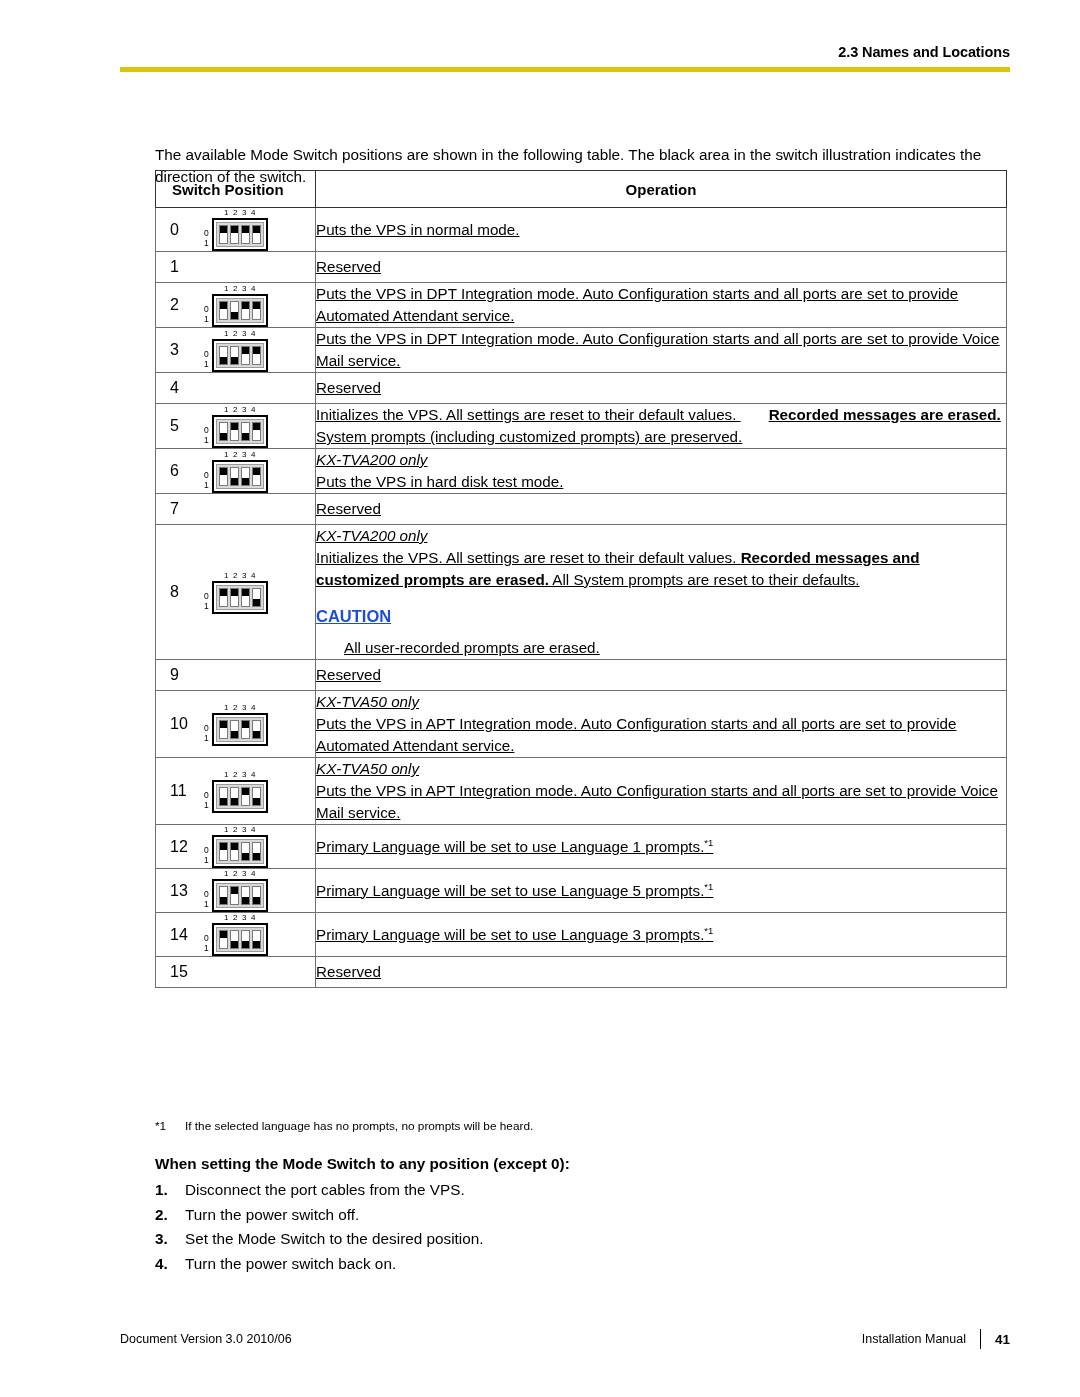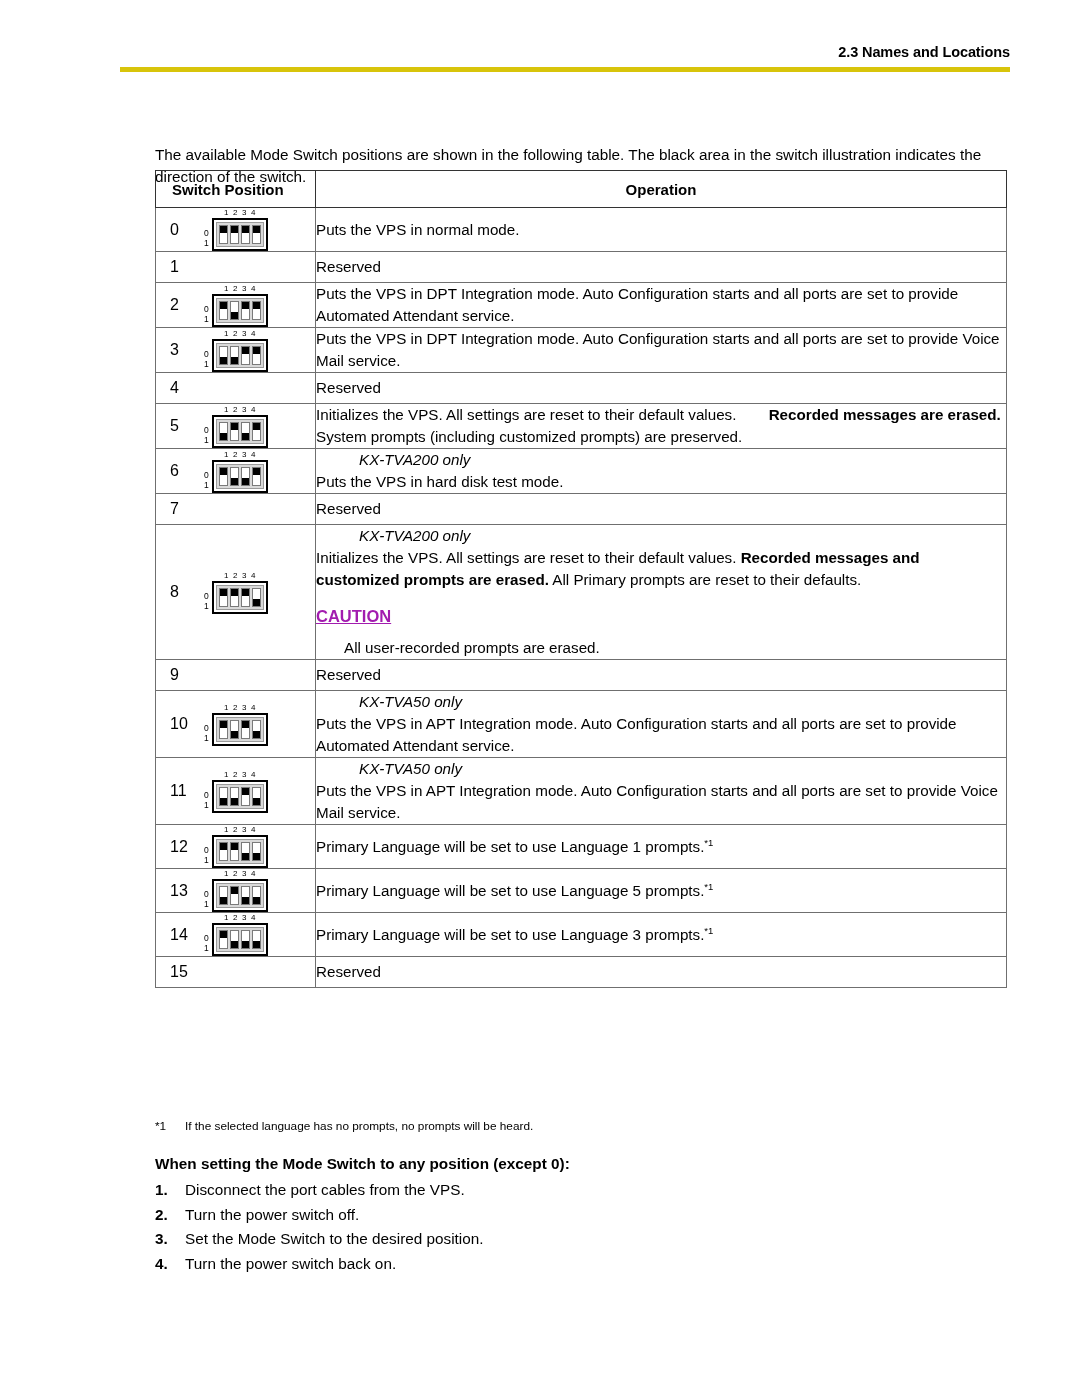--- a/index.html
+++ b/index.html
@@ -157,25 +157,25 @@
     background: #000000;
   }
   .dip-knob.up   { top: 0; }
   .dip-knob.down { bottom: 0; }
 
   
   .cell-op {
     font-size: 15.2px;
     line-height: 22px;
     padding: 7px 10px 7px 12px;
+    text-decoration: underline;
   }
   .cell-op p { margin: 0; }
   .cell-op .ital {
     font-style: italic;
-    margin-left: 43px;
   }
   .caution {
     color: #e8140c;
     font-weight: bold;
     font-size: 16.5px;
     text-decoration: underline;
     margin-top: 14px !important;
     margin-bottom: 6px !important;
     display: inline-block;
   }
@@ -540,22 +540,22 @@
                         <span class="dip-knob down"></span>
                       </span>
                     </span>
                   </span>
                 </span>
               </span>
             </div>
           </td>
           <td class="cell-op">
             <p><span class="ital">KX-TVA200 only</span></p>
-            <p><span>Initializes the VPS. All settings are reset to their default values. </span><span style="font-weight: bold;">Recorded messages and customized prompts are erased.</span><span> All Primary prompts are reset to their defaults.</span></p>
-            <p><span class="caution" style="color: #a21caf;">CAUTION</span></p>
+            <p><span>Initializes the VPS. All settings are reset to their default values. </span><span style="font-weight: bold;">Recorded messages and customized prompts are erased.</span><span> All System prompts are reset to their defaults.</span></p>
+            <p><span class="caution" style="color: #1d4ed8;">CAUTION</span></p>
             <p class="caution-text">All user-recorded prompts are erased.</p>
           </td>
         </tr>
         <tr>
           <td class="cell-pos">
             <div class="pos-inner">
               <span class="pos-num">9</span>
             </div>
           </td>
           <td class="cell-op">
@@ -797,14 +797,22 @@
       <div class="step-row">
         <span class="step-num">3.</span>
         <span>Set the Mode Switch to the desired position.</span>
       </div>
       <div class="step-row">
         <span class="step-num">4.</span>
         <span>Turn the power switch back on.</span>
       </div>
     </div>
 
+  <div class="footer">
+    <span>Document Version  3.0  2010/06</span>
+    <span class="footer-right">
+      <span>Installation Manual</span>
+      <span class="footer-sep"></span>
+      <span class="footer-page">41</span>
+    </span>
+  </div>
 
 </div>
 
 </body></html>

